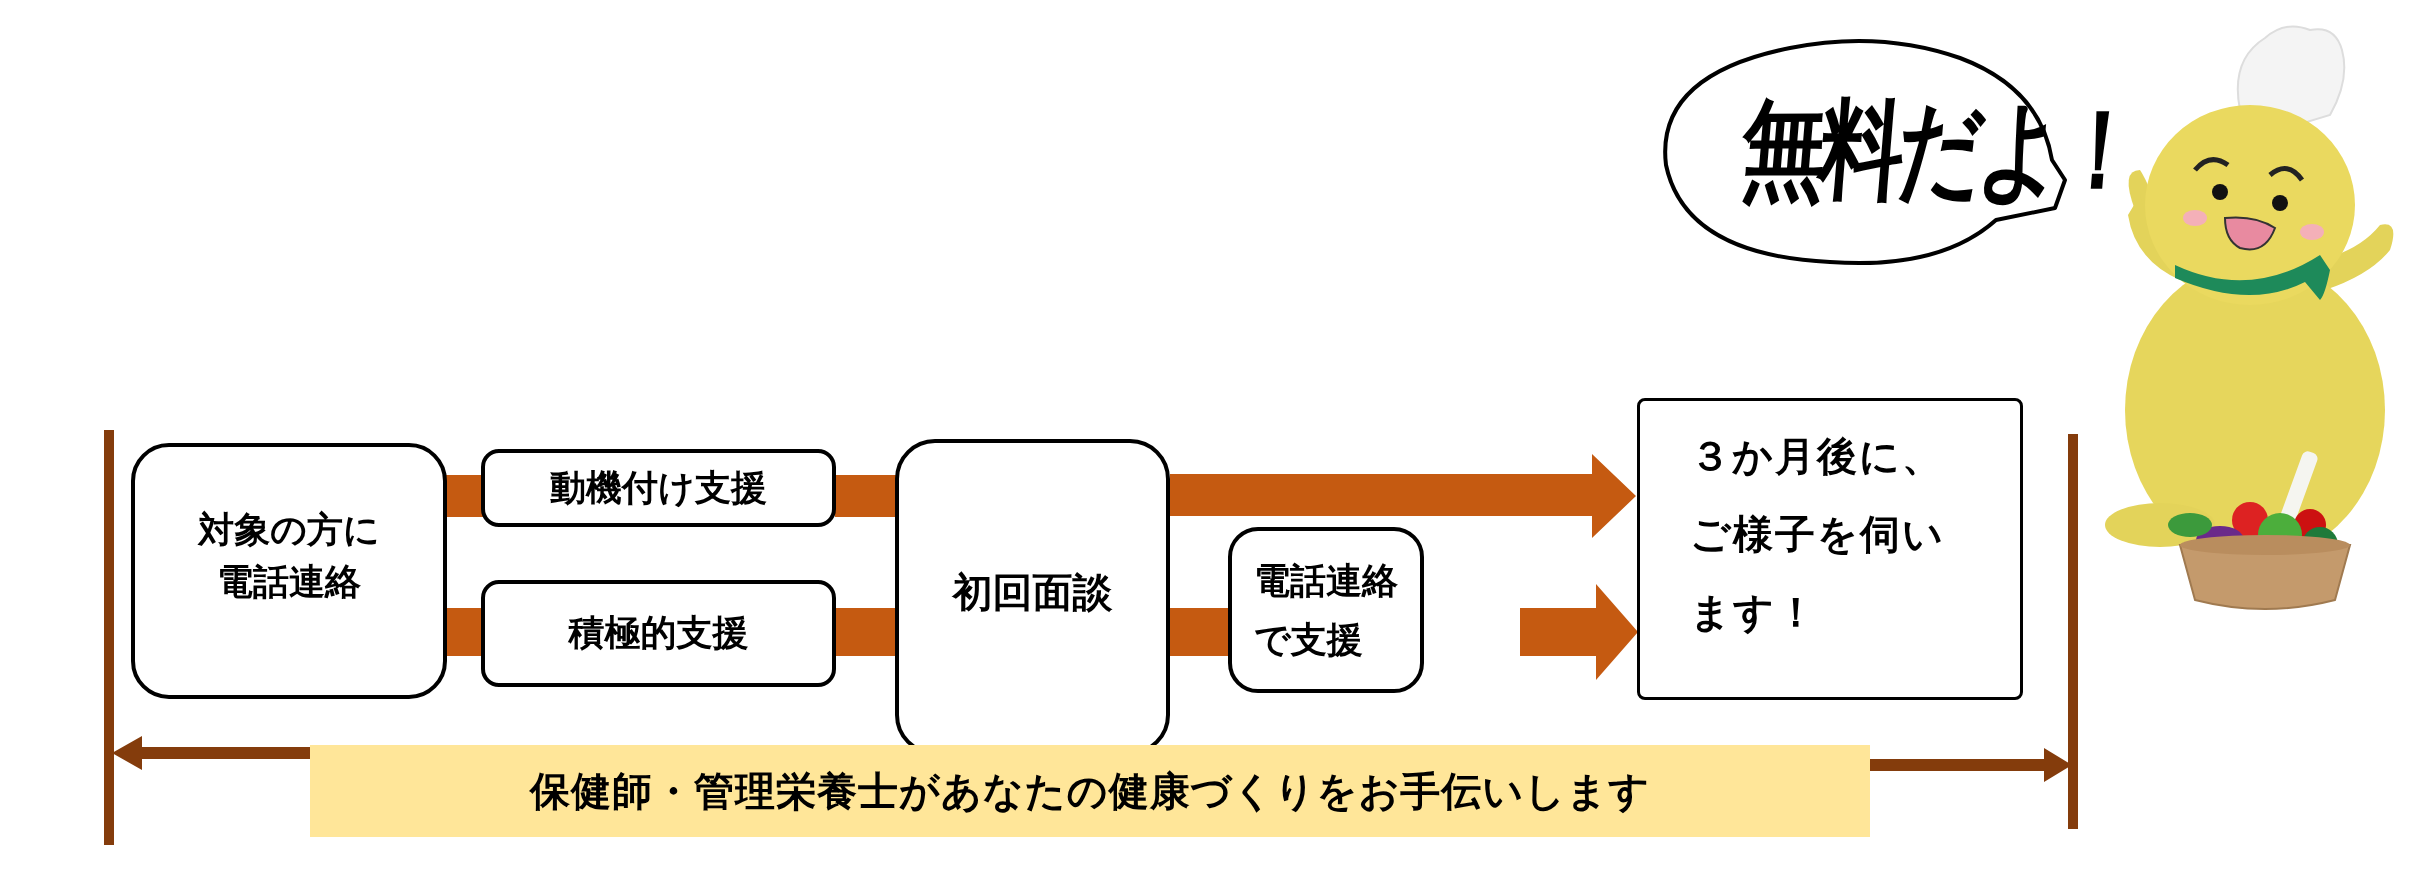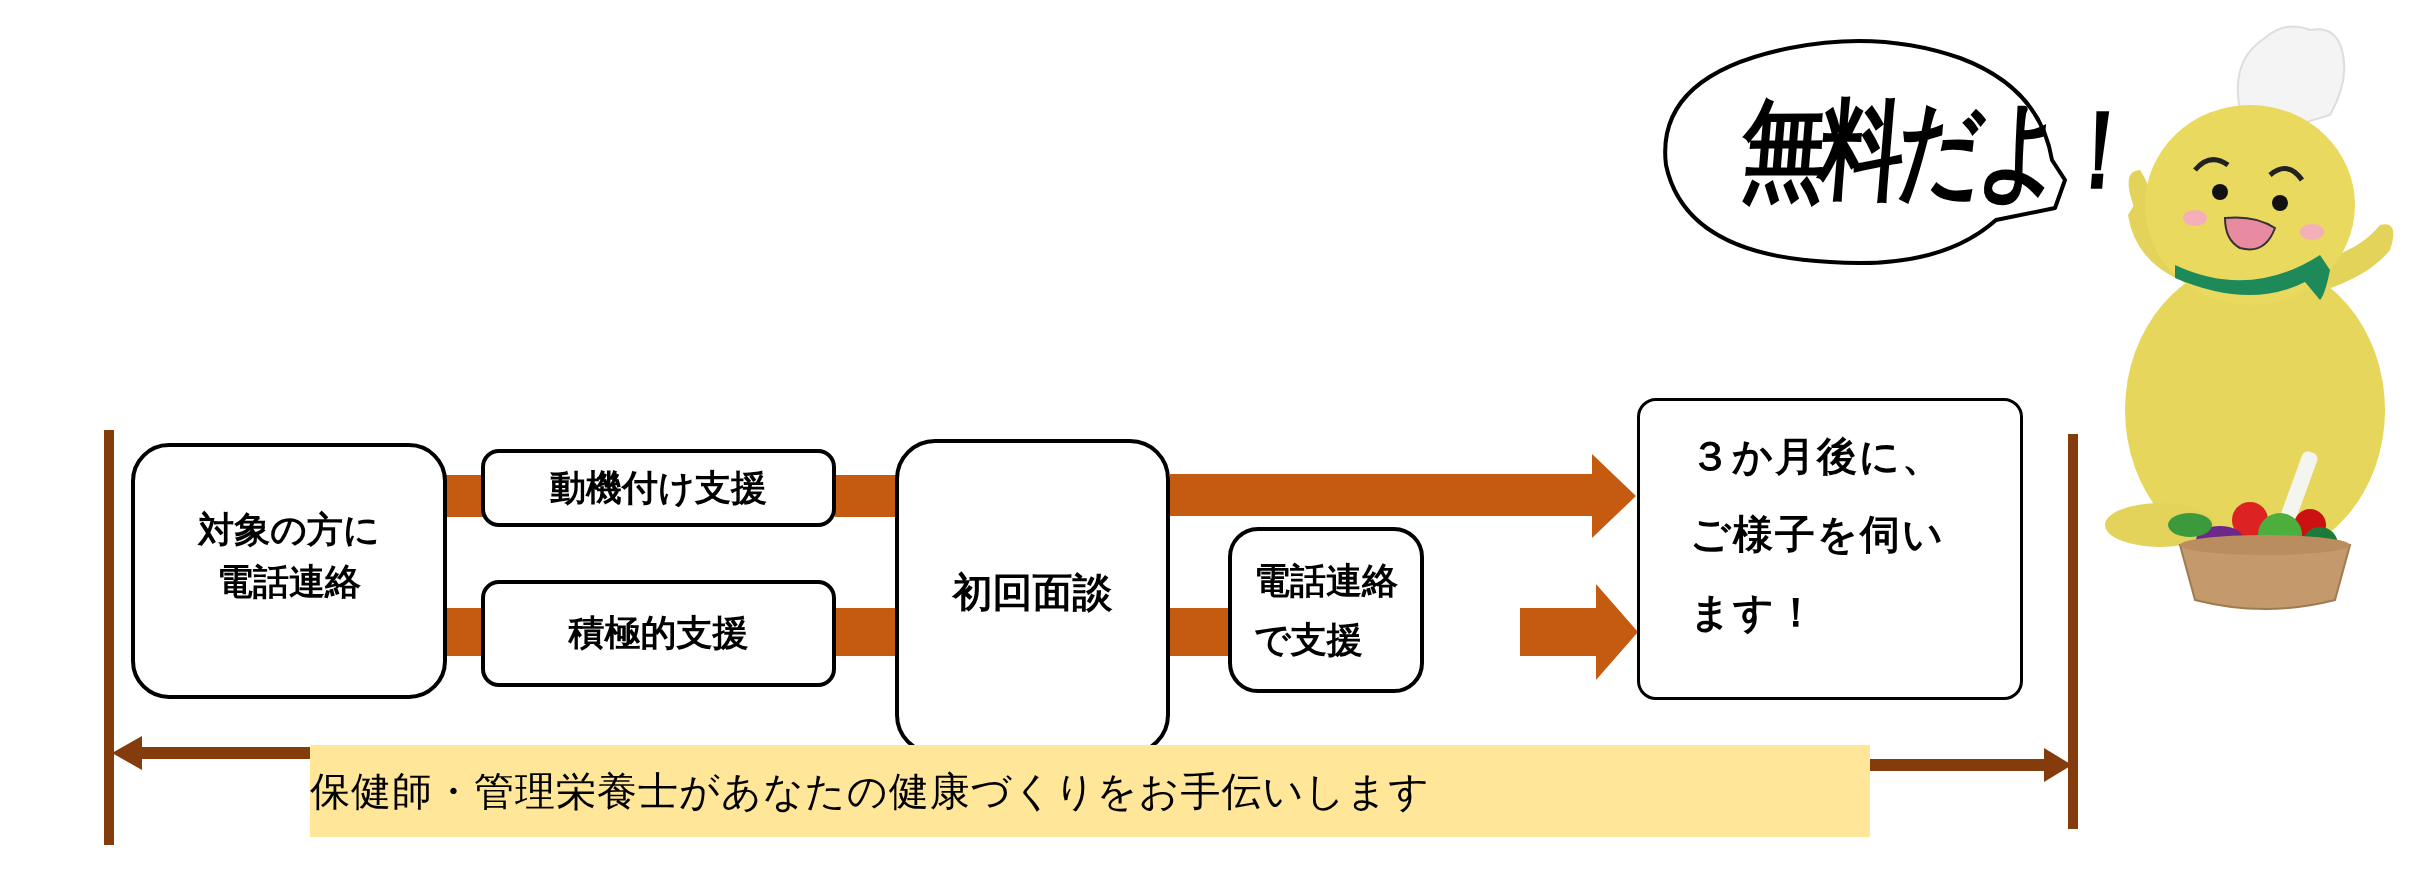--- a/index.html
+++ b/index.html
@@ -5,22 +5,22 @@
     html, body { margin: 0; padding: 0; background: #ffffff; }
     body { width: 2416px; height: 882px; position: relative; overflow: hidden;
            font-family: "DejaVu Sans", sans-serif; color: #000; }
     .abs { position: absolute; }
     .box { position: absolute; background: #fff; border: 4px solid #000; box-sizing: border-box;
            display: flex; align-items: center; justify-content: center; text-align: center;
            font-weight: bold; }
     .bar { position: absolute; background: #c55a11; }
     .vline { position: absolute; background: #843c0c; width: 10px; }
     .txt { white-space: pre-line; line-height: 1.45; }
-    .banner { position: absolute; background: #ffe699; display: flex; align-items: center; justify-content: flex-start;
-              font-weight: normal; font-size: 40px; letter-spacing: 1px; }
+    .banner { position: absolute; background: #ffe699; display: flex; align-items: center; justify-content: center;
+              font-weight: bold; font-size: 40px; letter-spacing: 1px; }
     svg { position: absolute; overflow: visible; }
   </style>
 </head>
 <body>
 
 <div class="vline" style="left:104px; top:430px; height:415px;"></div>
 <div class="vline" style="left:2068px; top:434px; height:395px;"></div>
 
 <div class="bar" style="left:400px; top:475px; width:95px; height:42px;"></div>
 <div class="bar" style="left:400px; top:608px; width:95px; height:48px;"></div>
@@ -51,21 +51,21 @@
 
 <div class="box" style="left:895px; top:439px; width:275px; height:316px; border-radius:40px; font-size:40px;">
   <span style="margin-top:-10px;">初回面談</span>
 </div>
 
 <div class="box" style="left:1228px; top:527px; width:196px; height:166px; border-radius:30px; font-size:36px; justify-content:flex-start; padding-left:22px; text-align:left;">
   <span class="txt" style="line-height:1.65;">電話連絡
 で支援</span>
 </div>
 
-<div class="box" style="left:1637px; top:398px; width:386px; height:302px; border-radius:19px; font-size:40px; border-width:3px; justify-content:flex-start; padding-left:50px; text-align:left;">
+<div class="box" style="left:1637px; top:398px; width:386px; height:302px; border-radius:8px; font-size:40px; border-width:3px; justify-content:flex-start; padding-left:50px; text-align:left;">
   <span class="txt" style="line-height:1.95; margin-top:-30px; letter-spacing:2px;">３か月後に、
 ご様子を伺い
 ます！</span>
 </div>
 
 <svg style="left:112px; top:736px;" width="200" height="34">
   <polygon points="0,17 30,0 30,11 200,11 200,23 30,23 30,34" fill="#843c0c"></polygon>
 </svg>
 <svg style="left:1860px; top:748px;" width="212" height="34">
   <polygon points="0,11 184,11 184,0 212,17 184,34 184,23 0,23" fill="#843c0c"></polygon>

